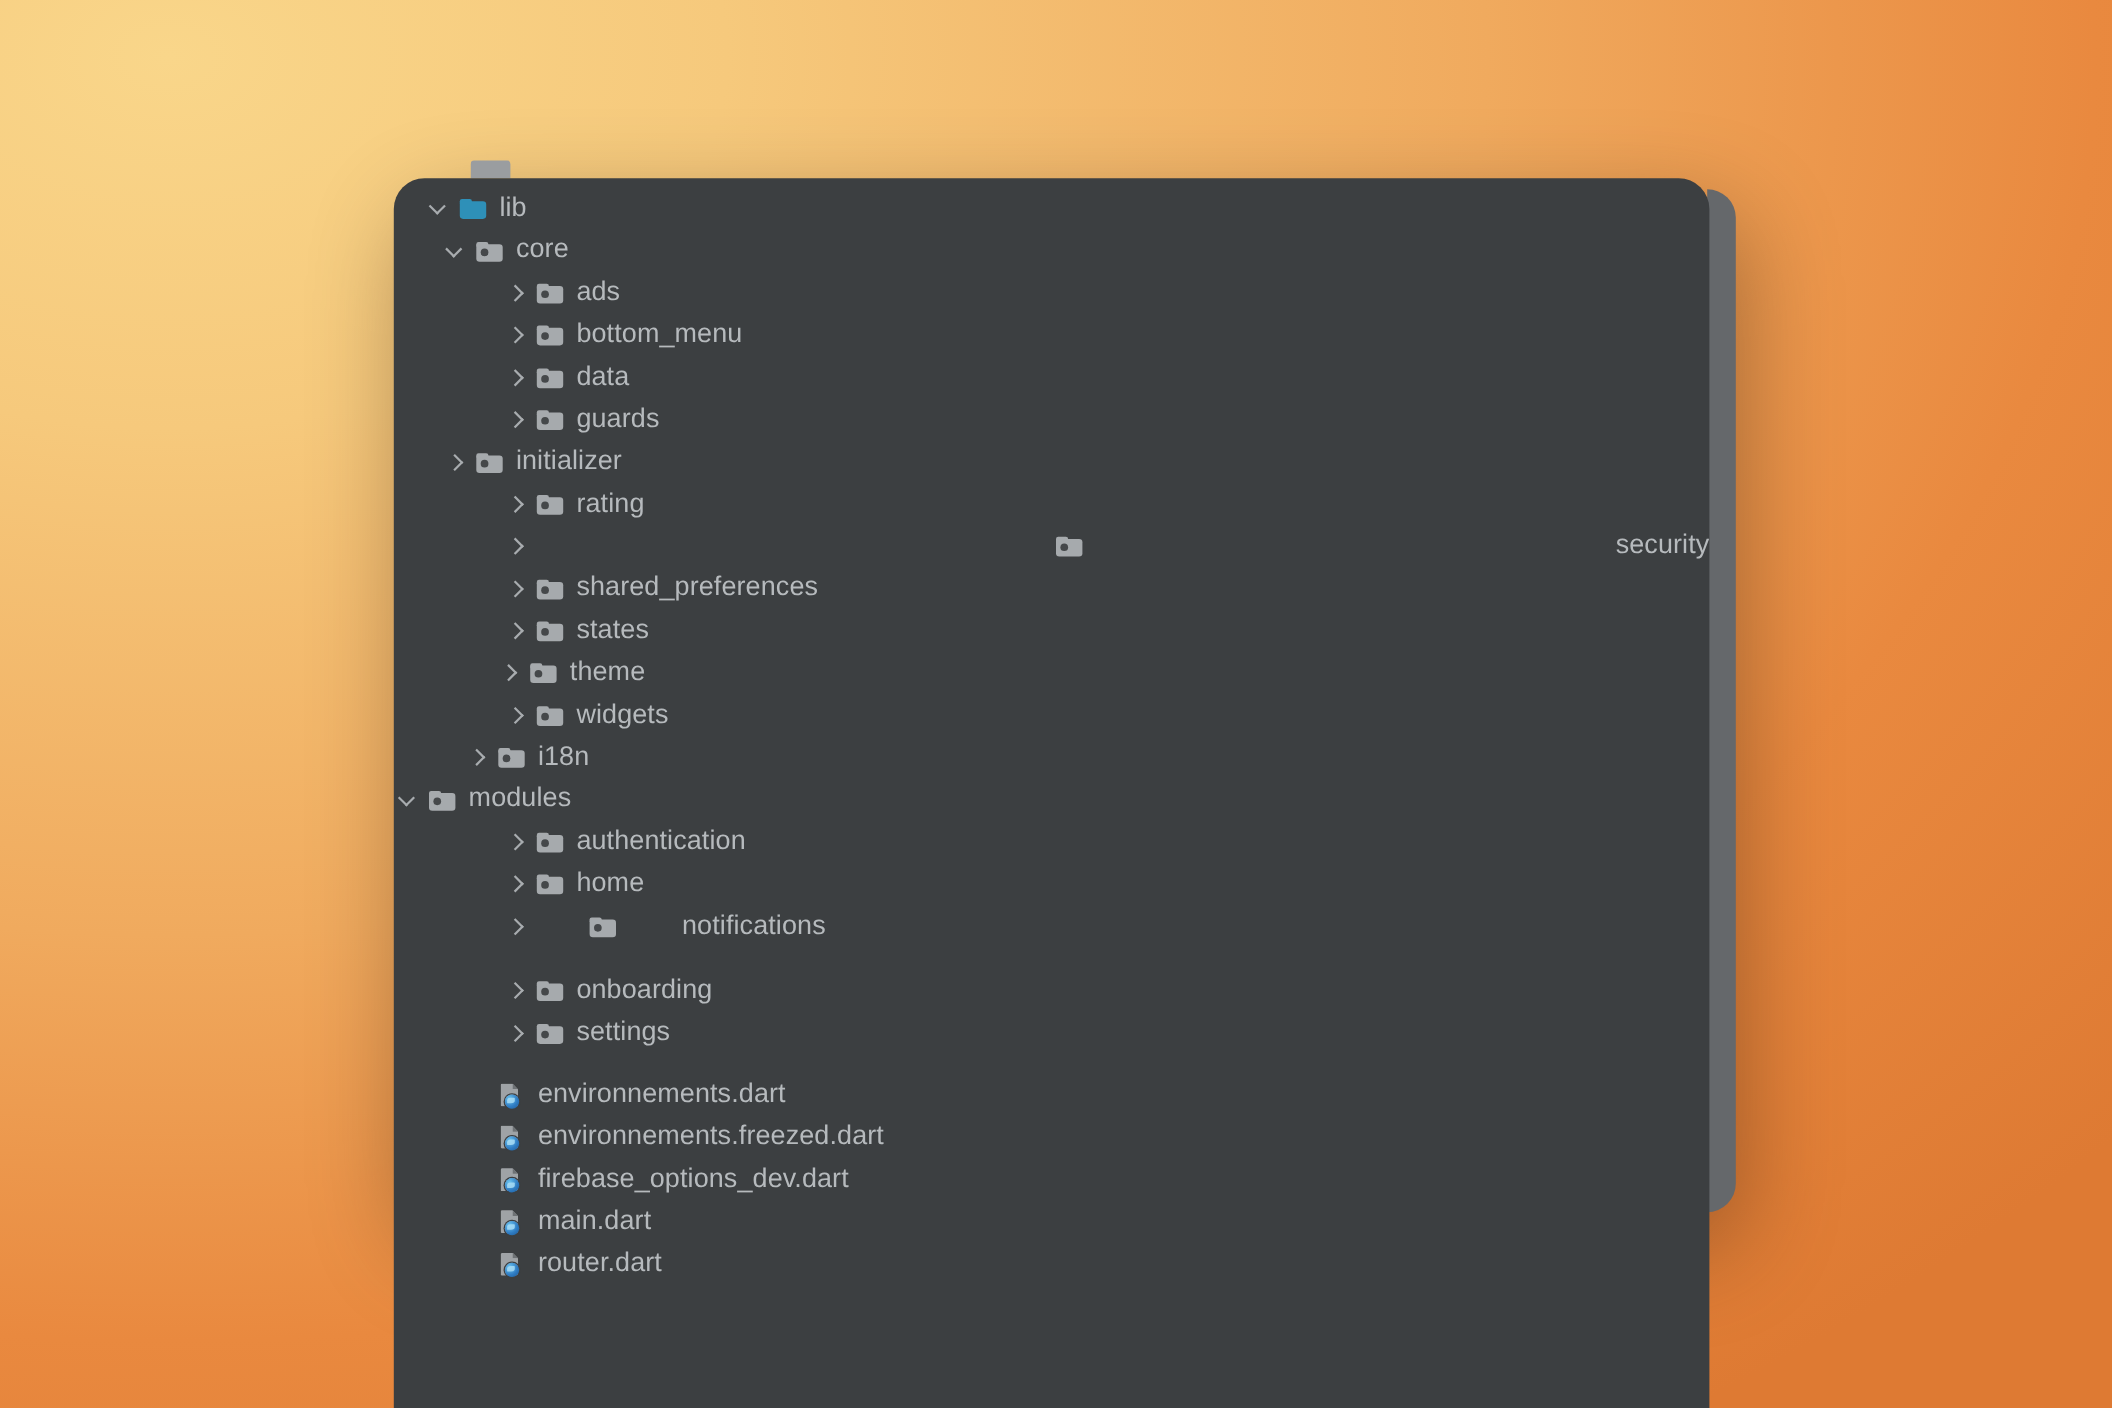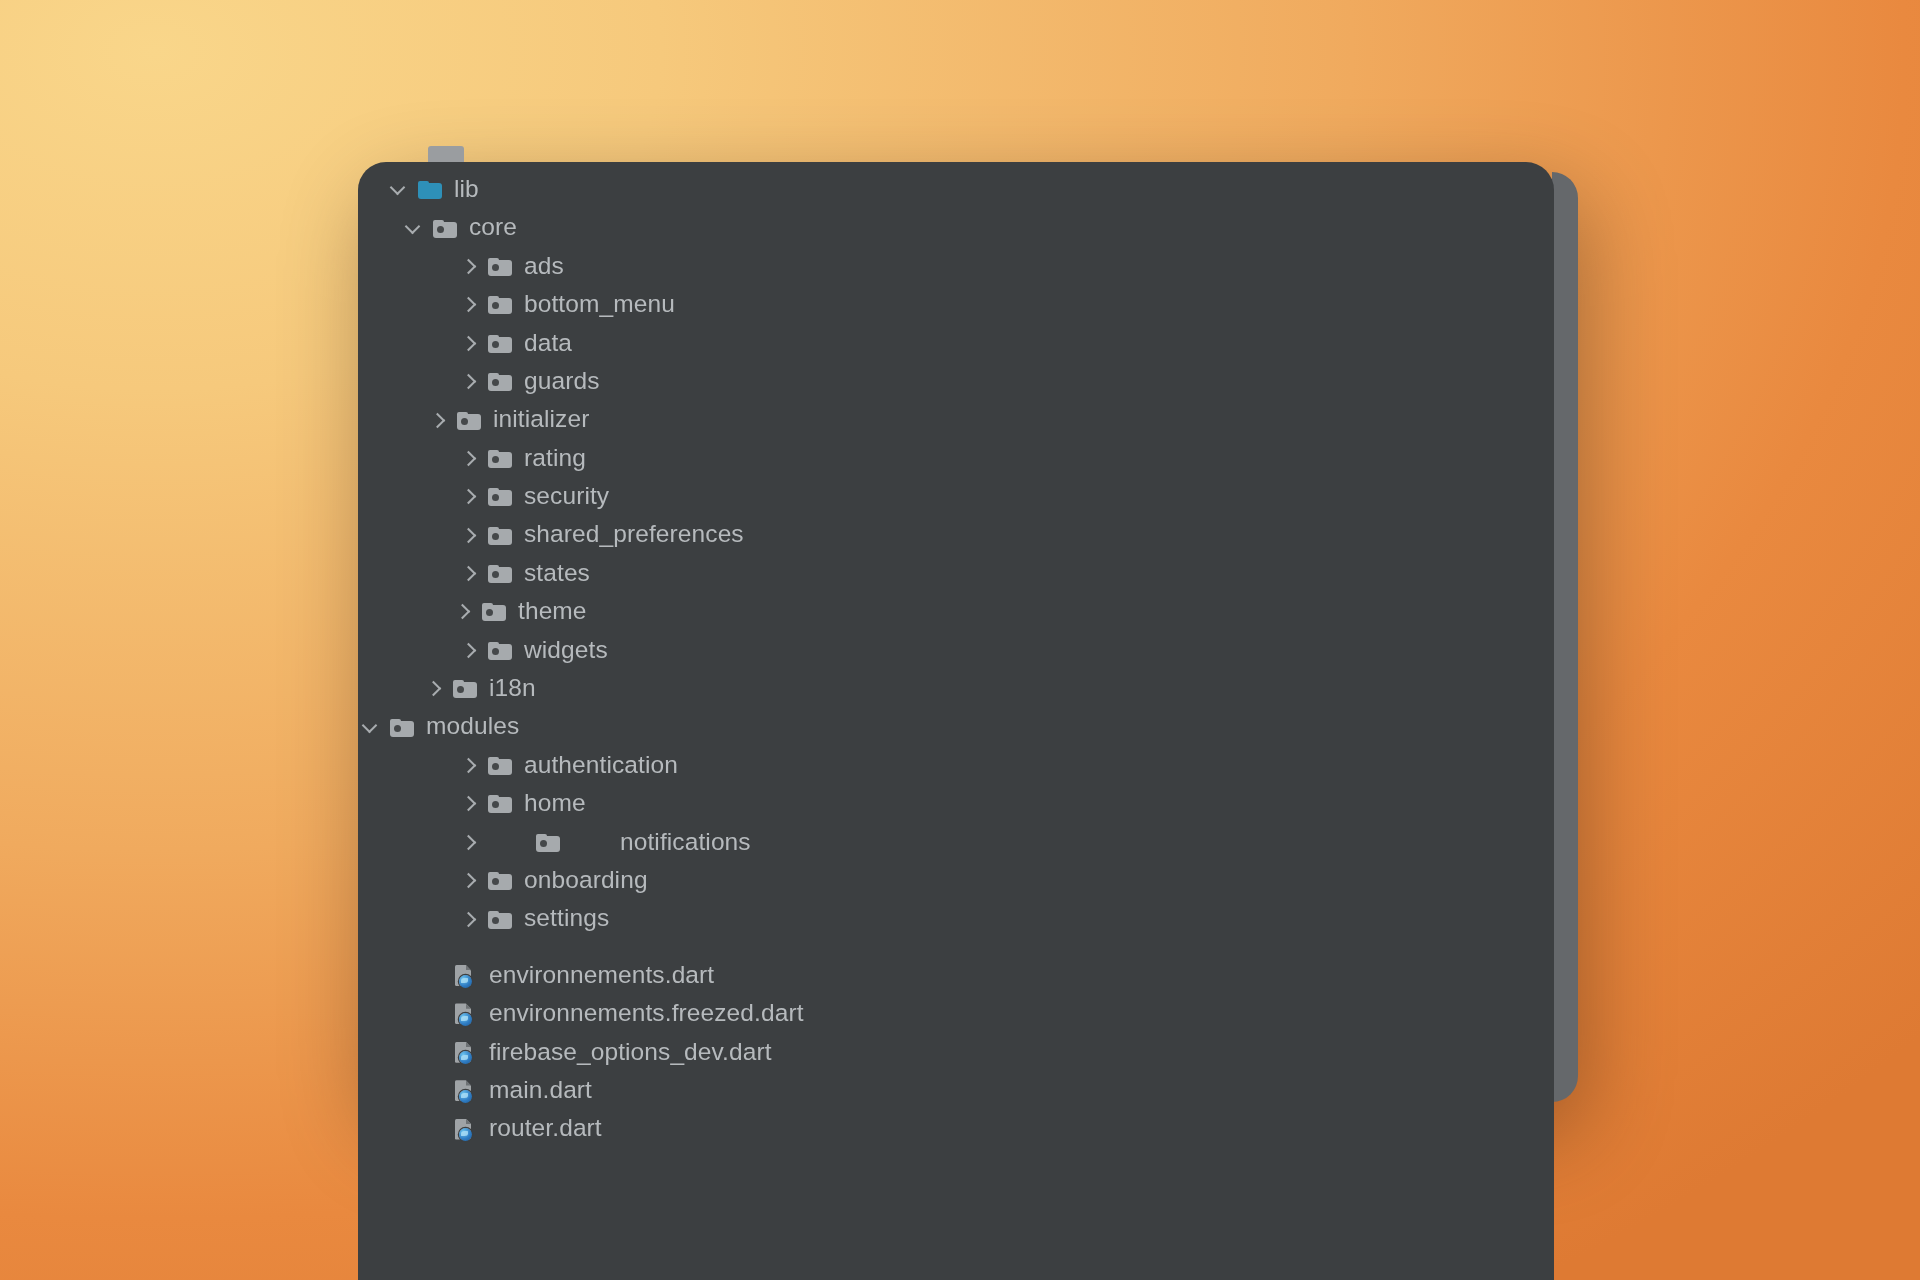--- a/index.html
+++ b/index.html
@@ -276,21 +276,21 @@
           <span class="twisty collapsed"></span>
           <span class="icon-slot">
             <span class="folder-ico">
               <span class="tab"></span>
               <span class="body"></span>
               <span class="dot"></span>
             </span>
           </span>
           <span class="row-label">guards</span>
         </div>
-        <div class="tree-row" style="padding-left: 67px;">
+        <div class="tree-row" style="padding-left: 43px;">
           <span class="twisty collapsed"></span>
           <span class="icon-slot">
             <span class="folder-ico">
               <span class="tab"></span>
               <span class="body"></span>
               <span class="dot"></span>
             </span>
           </span>
           <span class="row-label">initializer</span>
         </div>
@@ -298,21 +298,21 @@
           <span class="twisty collapsed"></span>
           <span class="icon-slot">
             <span class="folder-ico">
               <span class="tab"></span>
               <span class="body"></span>
               <span class="dot"></span>
             </span>
           </span>
           <span class="row-label">rating</span>
         </div>
-        <div class="tree-row" style="padding-left: 98px;">
+        <div class="tree-row" style="padding-left: 98px; justify-content: space-between;">
           <span class="twisty collapsed"></span>
           <span class="icon-slot">
             <span class="folder-ico">
               <span class="tab"></span>
               <span class="body"></span>
               <span class="dot"></span>
             </span>
           </span>
           <span class="row-label">security</span>
         </div>
@@ -408,21 +408,21 @@
           <span class="twisty collapsed"></span>
           <span class="icon-slot">
             <span class="folder-ico">
               <span class="tab"></span>
               <span class="body"></span>
               <span class="dot"></span>
             </span>
           </span>
           <span class="row-label">notifications</span>
         </div>
-        <div class="tree-row" style="padding-left: 98px;">
+        <div class="tree-row" style="padding-left: 98px; margin-top: 20px;">
           <span class="twisty collapsed"></span>
           <span class="icon-slot">
             <span class="folder-ico">
               <span class="tab"></span>
               <span class="body"></span>
               <span class="dot"></span>
             </span>
           </span>
           <span class="row-label">onboarding</span>
         </div>

